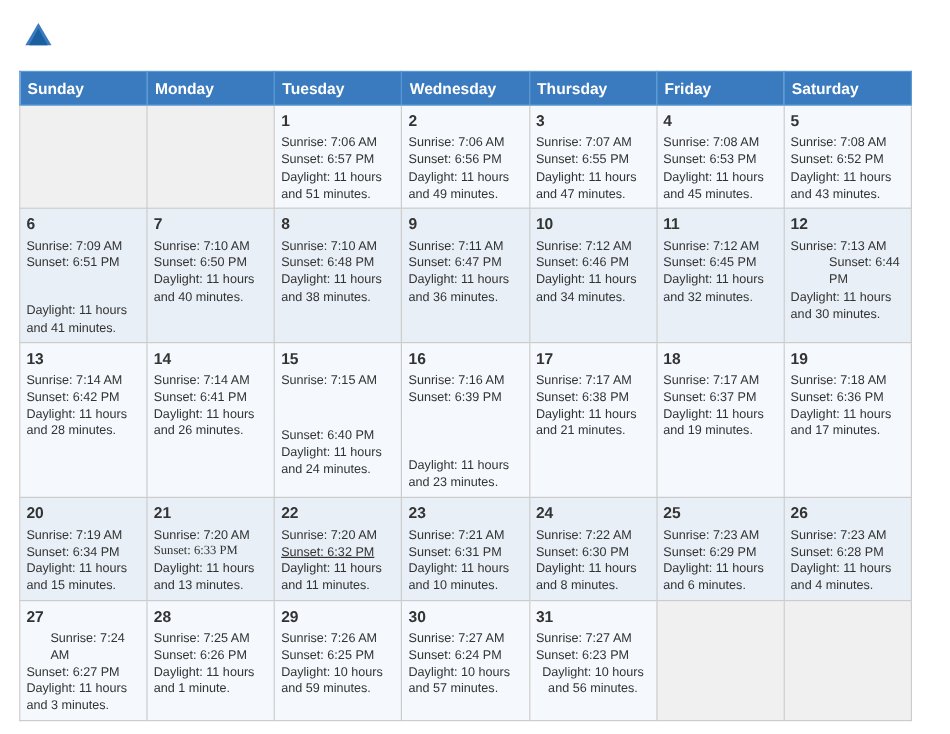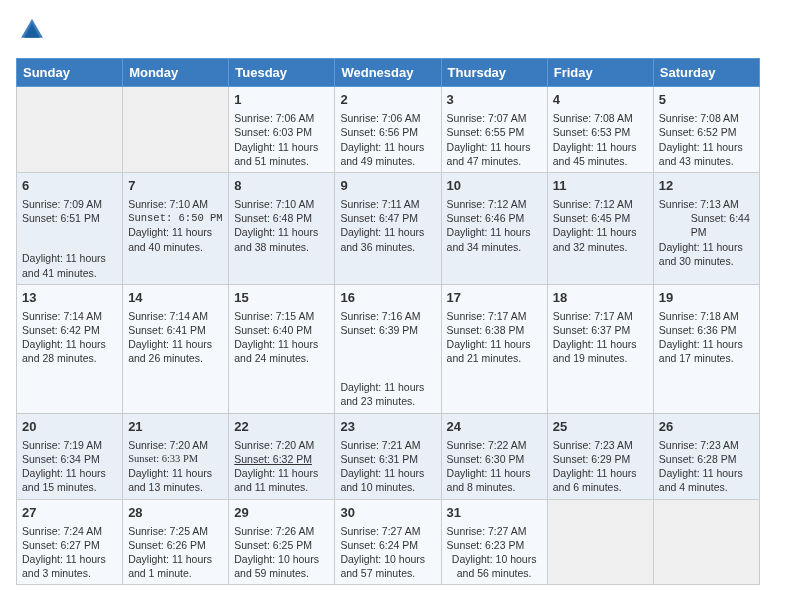--- a/index.html
+++ b/index.html
@@ -132,21 +132,21 @@
           <th>Saturday</th>
         </tr>
     </thead>
     <tbody id="calendar-body">
     <tr>
           <td class="empty"></td>
           <td class="empty"></td>
           <td>
             <span class="day-num">1</span>
             <span style="display: block; line-height: 1.35;">Sunrise: 7:06 AM</span>
-            <span style="display: block; line-height: 1.35;">Sunset: 6:03 PM</span>
+            <span style="display: block; line-height: 1.35;">Sunset: 6:57 PM</span>
             <span style="display: block; line-height: 1.35;">Daylight: 11 hours and 51 minutes.</span>
           </td>
           <td>
             <span class="day-num">2</span>
             <span style="display: block; line-height: 1.35;">Sunrise: 7:06 AM</span>
             <span style="display: block; line-height: 1.35;">Sunset: 6:56 PM</span>
             <span style="display: block; line-height: 1.35;">Daylight: 11 hours and 49 minutes.</span>
           </td>
           <td>
             <span class="day-num">3</span>
@@ -170,21 +170,21 @@
         <tr>
           <td>
             <span class="day-num">6</span>
             <span style="display: block; line-height: 1.35;">Sunrise: 7:09 AM</span>
             <span style="display: block; line-height: 1.35;">Sunset: 6:51 PM</span>
             <span style="display: block; line-height: 1.35; margin-top: 26px;">Daylight: 11 hours and 41 minutes.</span>
           </td>
           <td>
             <span class="day-num">7</span>
             <span style="display: block; line-height: 1.35;">Sunrise: 7:10 AM</span>
-            <span style="display: block; line-height: 1.35; font-family: Liberation Mono, monospace;">Sunset: 6:50 PM</span>
+            <span style="display: block; line-height: 1.35;">Sunset: 6:50 PM</span>
             <span style="display: block; line-height: 1.35;">Daylight: 11 hours and 40 minutes.</span>
           </td>
           <td>
             <span class="day-num">8</span>
             <span style="display: block; line-height: 1.35;">Sunrise: 7:10 AM</span>
             <span style="display: block; line-height: 1.35;">Sunset: 6:48 PM</span>
             <span style="display: block; line-height: 1.35;">Daylight: 11 hours and 38 minutes.</span>
           </td>
           <td>
             <span class="day-num">9</span>
@@ -220,21 +220,21 @@
           </td>
           <td>
             <span class="day-num">14</span>
             <span style="display: block; line-height: 1.35;">Sunrise: 7:14 AM</span>
             <span style="display: block; line-height: 1.35;">Sunset: 6:41 PM</span>
             <span style="display: block; line-height: 1.35;">Daylight: 11 hours and 26 minutes.</span>
           </td>
           <td>
             <span class="day-num">15</span>
             <span style="display: block; line-height: 1.35;">Sunrise: 7:15 AM</span>
-            <span style="display: block; line-height: 1.35;">Sunset: 6:40 PM</span>
+            <span style="display: block; line-height: 1.35; margin-top: 32px;">Sunset: 6:40 PM</span>
             <span style="display: block; line-height: 1.35;">Daylight: 11 hours and 24 minutes.</span>
           </td>
           <td>
             <span class="day-num">16</span>
             <span style="display: block; line-height: 1.35;">Sunrise: 7:16 AM</span>
             <span style="display: block; line-height: 1.35;">Sunset: 6:39 PM</span>
             <span style="display: block; line-height: 1.35; margin-top: 43px;">Daylight: 11 hours and 23 minutes.</span>
           </td>
           <td>
             <span class="day-num">17</span>
@@ -295,21 +295,21 @@
           <td>
             <span class="day-num">26</span>
             <span style="display: block; line-height: 1.35;">Sunrise: 7:23 AM</span>
             <span style="display: block; line-height: 1.35;">Sunset: 6:28 PM</span>
             <span style="display: block; line-height: 1.35;">Daylight: 11 hours and 4 minutes.</span>
           </td>
         </tr>
         <tr>
           <td>
             <span class="day-num">27</span>
-            <span style="display: block; line-height: 1.35;">Sunrise: 7:24 AM</span>
+            <span style="display: block; line-height: 1.35; margin-left: 20px;">Sunrise: 7:24 AM</span>
             <span style="display: block; line-height: 1.35;">Sunset: 6:27 PM</span>
             <span style="display: block; line-height: 1.35;">Daylight: 11 hours and 3 minutes.</span>
           </td>
           <td>
             <span class="day-num">28</span>
             <span style="display: block; line-height: 1.35;">Sunrise: 7:25 AM</span>
             <span style="display: block; line-height: 1.35;">Sunset: 6:26 PM</span>
             <span style="display: block; line-height: 1.35;">Daylight: 11 hours and 1 minute.</span>
           </td>
           <td>

